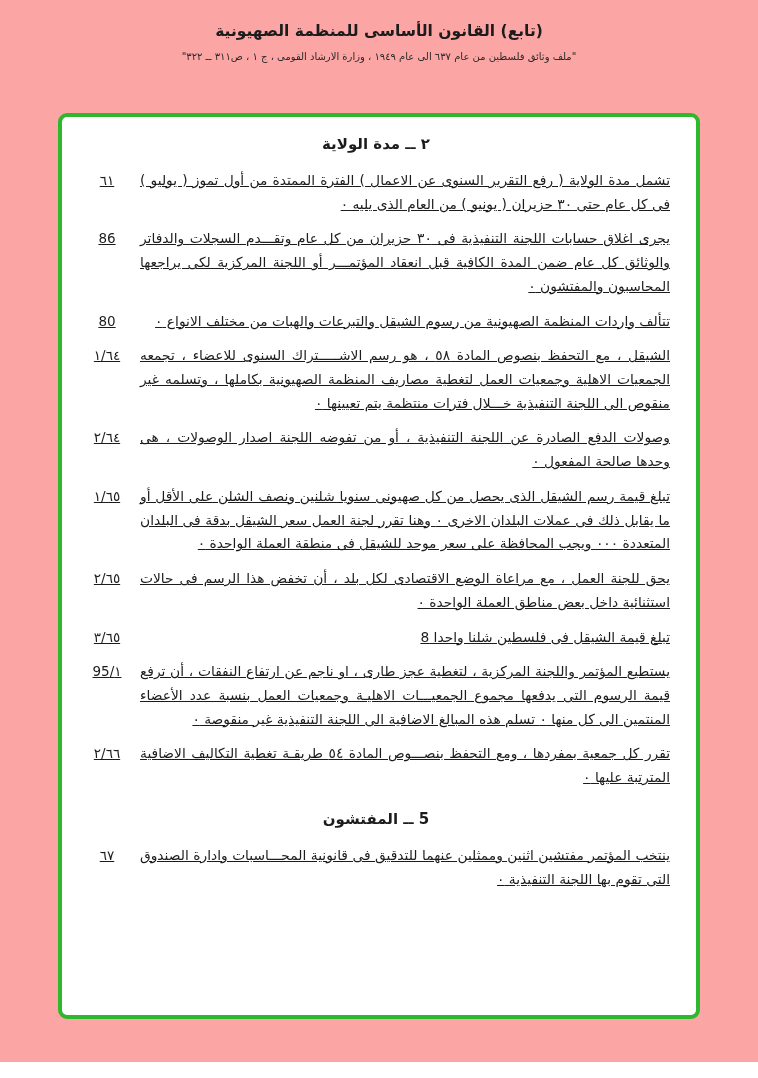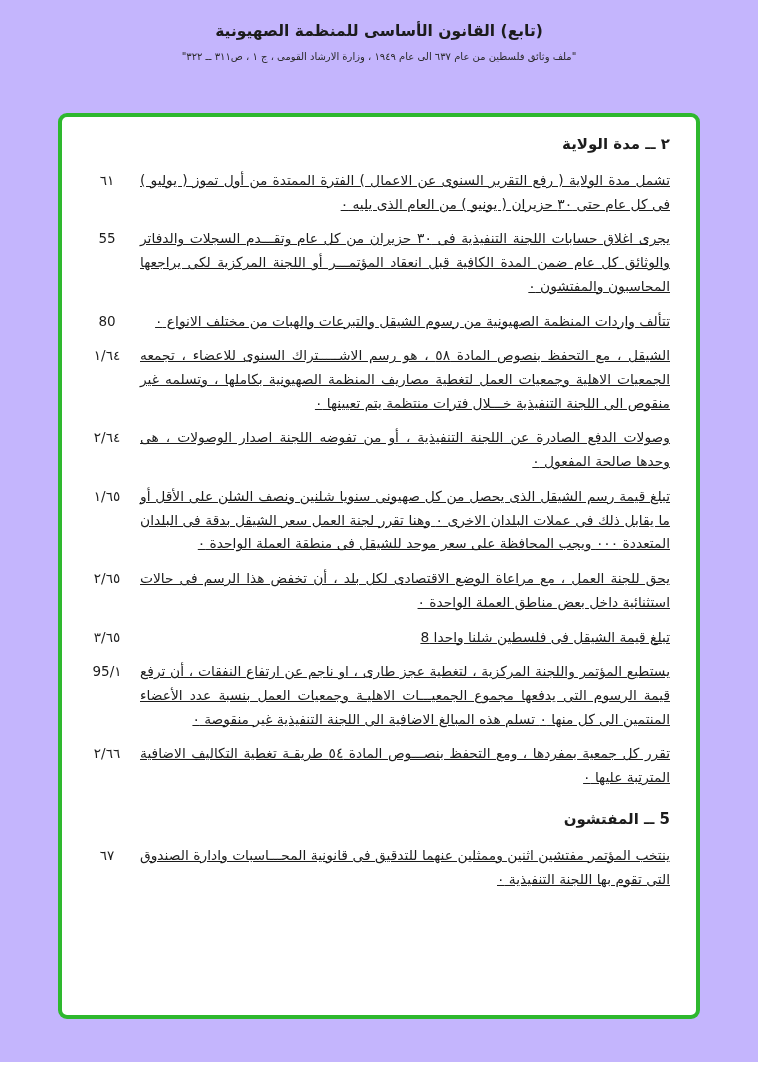--- a/index.html
+++ b/index.html
@@ -6,21 +6,21 @@
   html, body {
     width: 758px;
     background: #ffffff;
     font-family: "DejaVu Sans", sans-serif;
     color: #1c1c1c;
   }
   .page {
     position: relative;
     width: 758px;
     height: 1062px;
-    background: #c4b5fd;
+    background: #fca5a5;
     direction: rtl;
     overflow: hidden;
     margin-left: 28px;
   }
   .doc-header {
     text-align: center;
     padding-top: 22px;
   }
   .doc-title {
     font-size: 15.5px;
@@ -38,21 +38,21 @@
     left: 58px;
     width: 642px;
     height: 906px;
     border: 4px solid #2eb82e;
     border-radius: 9px;
     padding: 14px 26px 10px 20px;
     overflow: hidden;
     background: #ffffff;
   }
   .section-heading {
-    text-align: right;
+    text-align: center;
     font-size: 15px;
     font-weight: bold;
     margin: 20px 0 16px 0;
   }
   .section:first-child .section-heading {
     margin-top: 4px;
   }
   .article {
     display: flex;
     align-items: flex-start;
@@ -65,20 +65,21 @@
     text-align: justify;
     text-decoration: underline;
   }
   .article-number {
     flex: 0 0 58px;
     width: 58px;
     font-size: 13.5px;
     text-align: center;
     padding-top: 3px;
     padding-right: 8px;
+    text-decoration: underline;
   }
   .page-footer {
     position: absolute;
     bottom: 20px;
     left: 0;
     width: 100%;
     text-align: center;
     font-size: 13px;
   }
 </style>
@@ -97,21 +98,21 @@
     <div class="section">
       <div class="section-heading">٢ ــ مدة الولاية</div>
 
       <div class="article">
         <div class="article-text">تشمل مدة الولاية ( رفع التقرير السنوى عن الاعمال ) الفترة الممتدة من أول تموز ( يوليو ) فى كل عام حتى ٣٠ حزيران ( يونيو ) من العام الذى يليه ٠</div>
         <div class="article-number">٦١</div>
       </div>
 
       <div class="article">
         <div class="article-text">يجرى اغلاق حسابات اللجنة التنفيذية فى ٣٠ حزيران من كل عام وتقـــدم السجلات والدفاتر والوثائق كل عام ضمن المدة الكافية قبل انعقاد المؤتمـــر أو اللجنة المركزية لكى يراجعها المحاسبون والمفتشون ٠</div>
-        <div class="article-number">55</div>
+        <div class="article-number">86</div>
       </div>
     </div>
 
     <div class="section">
 
       <div class="article">
         <div class="article-text">تتألف واردات المنظمة الصهيونية من رسوم الشيقل والتبرعات والهبات من مختلف الانواع ٠</div>
         <div class="article-number">80</div>
       </div>
 

